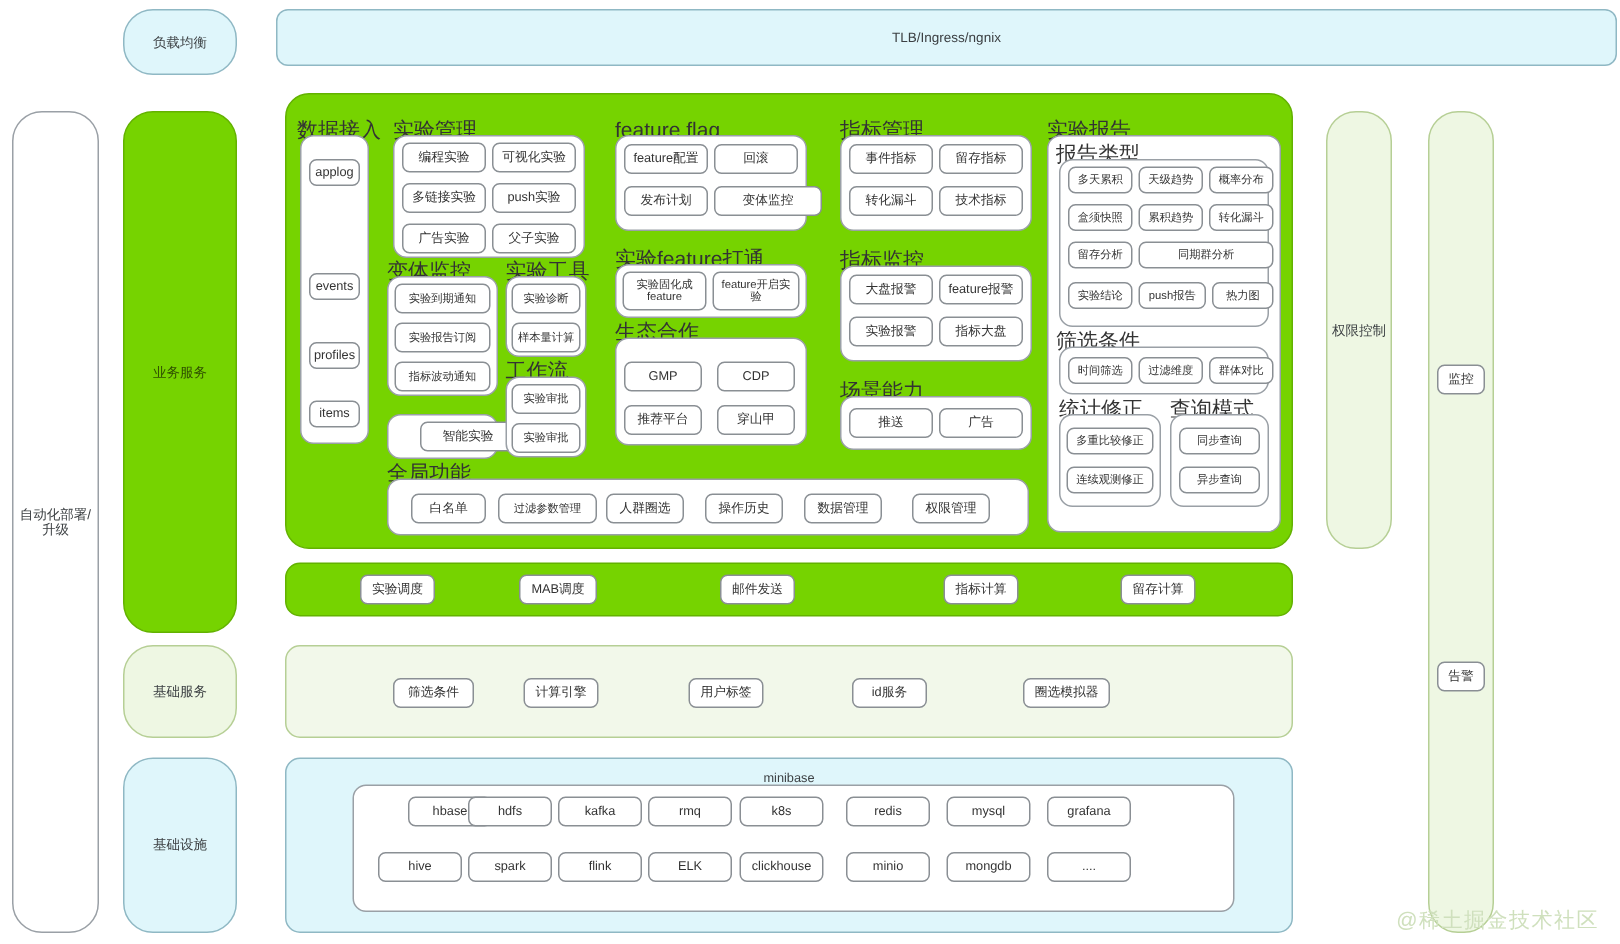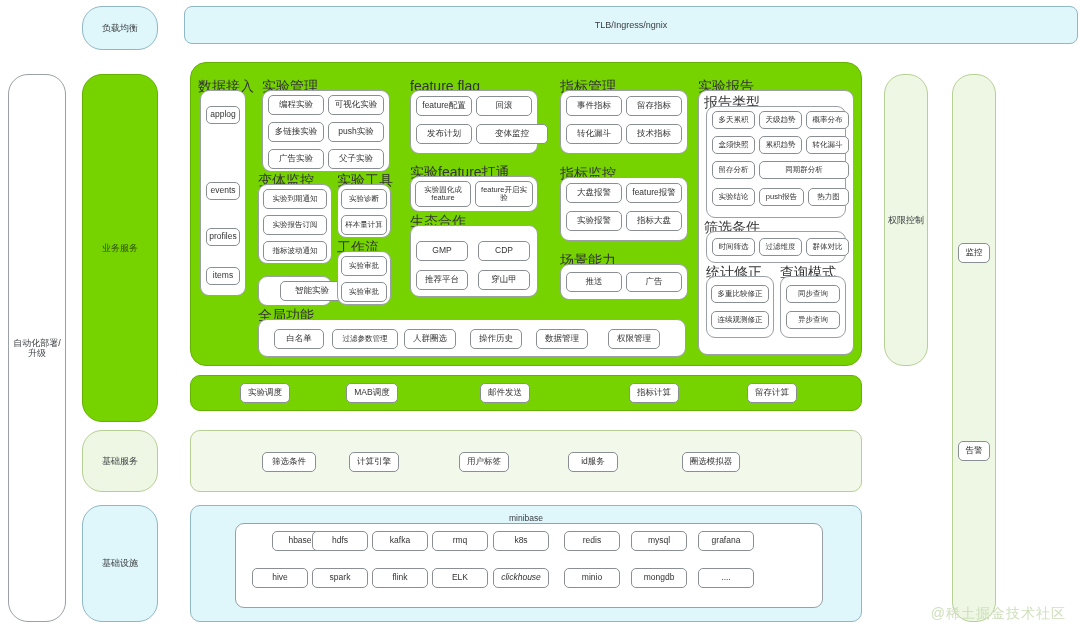--- a/index.html
+++ b/index.html
@@ -287,21 +287,21 @@
   <div class="chip" style="left:432px;top:531px;width:56px;height:20px;">rmq</div>
   <div class="chip" style="left:493px;top:531px;width:56px;height:20px;">k8s</div>
   <div class="chip" style="left:564px;top:531px;width:56px;height:20px;">redis</div>
   <div class="chip" style="left:631px;top:531px;width:56px;height:20px;">mysql</div>
   <div class="chip" style="left:698px;top:531px;width:56px;height:20px;">grafana</div>
 
   <div class="chip" style="left:252px;top:568px;width:56px;height:20px;">hive</div>
   <div class="chip" style="left:312px;top:568px;width:56px;height:20px;">spark</div>
   <div class="chip" style="left:372px;top:568px;width:56px;height:20px;">flink</div>
   <div class="chip" style="left:432px;top:568px;width:56px;height:20px;">ELK</div>
-  <div class="chip" style="left:493px;top:568px;width:56px;height:20px;font-style:italic;">clickhouse</div>
+  <div class="chip" style="left:493px;top:568px;width:56px;height:20px;">clickhouse</div>
   <div class="chip" style="left:564px;top:568px;width:56px;height:20px;">minio</div>
   <div class="chip" style="left:631px;top:568px;width:56px;height:20px;">mongdb</div>
   <div class="chip" style="left:698px;top:568px;width:56px;height:20px;">....</div>
 
   <div class="box lane palegreen" style="left:884px;top:74px;width:44px;height:292px;">
     <span>权限控制</span>
   </div>
 
   <div class="box lane palegreen" style="left:952px;top:74px;width:44px;height:548px;"></div>
   <div class="chip" style="left:958px;top:243px;width:32px;height:20px;">监控</div>

